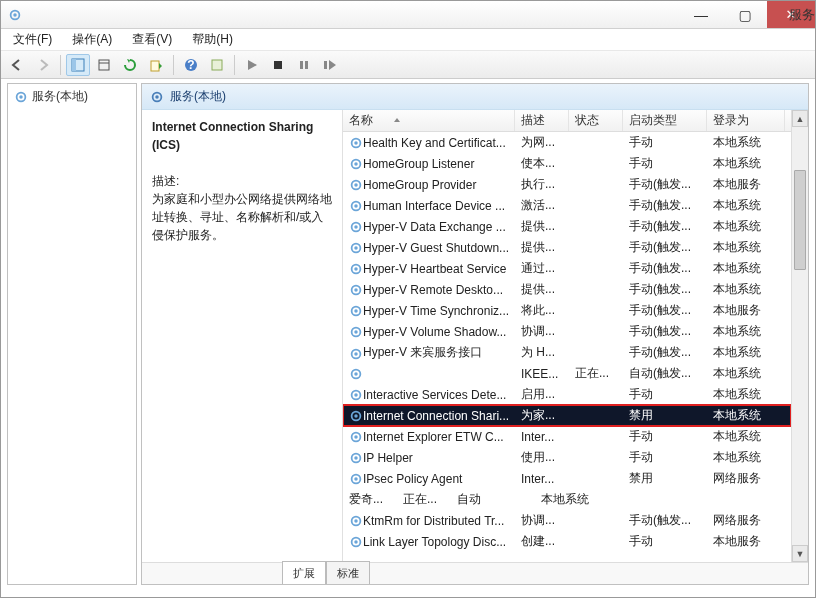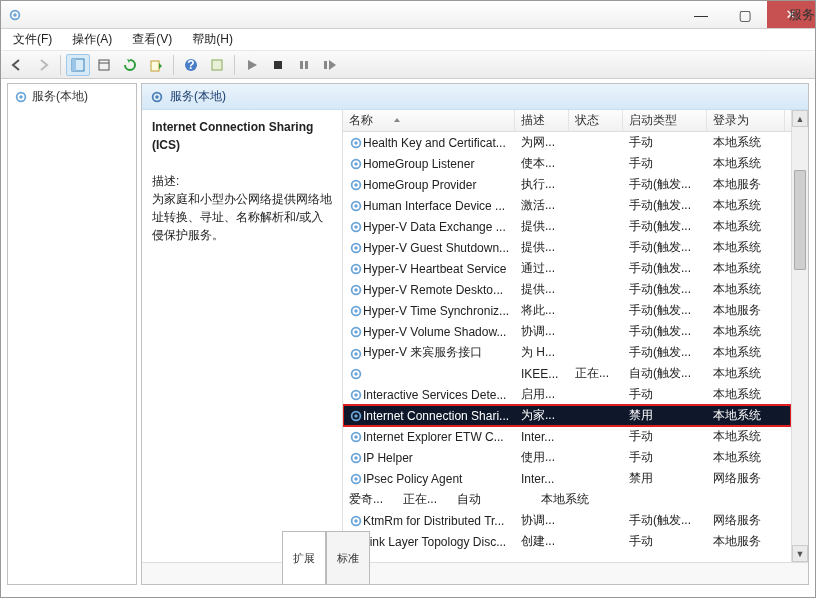--- a/index.html
+++ b/index.html
@@ -37,21 +37,21 @@
 .row{display:flex;height:21px;align-items:center}
 .row>div{padding:0 6px;overflow:hidden;white-space:nowrap;text-overflow:ellipsis;color:#222}
 .row .c-name{display:flex;align-items:flex-end;}
 .row.sel{background:#0f172a;color:#fff}
 .row.sel>div{color:#fff}
 .row.hl{outline:2px solid #e02020;outline-offset:-1px}
 .scrollbar{width:17px;background:#f0f0f0;border-left:1px solid #ddd;position:relative}
 .sb-btn{height:17px;background:#eaeaea;border:1px solid #ccc;display:flex;align-items:center;justify-content:center;font-size:9px;color:#555}
 .sb-thumb{position:absolute;top:60px;left:2px;right:2px;height:100px;background:#cfcfcf;border:1px solid #aaa;border-radius:1px}
 .tabs{height:22px;display:flex;align-items:flex-end;padding-left:140px;gap:0;border-top:1px solid #ddd;background:#f8f8f8}
-.tab{padding:19px 10px;border:1px solid #bbb;border-bottom:none;background:#f4f4f4;font-size:11px;color:#333;position:relative;top:1px}
+.tab{padding:4px 10px;border:1px solid #bbb;border-bottom:none;background:#f4f4f4;font-size:11px;color:#333;position:relative;top:1px}
 .tab.active{background:#fff}
 .gear{width:14px;height:14px}
 .footer{height:8px}
 svg{display:block}
 </style>
 </head>
 <body>
 
 <div class="titlebar">
   <div class="tb-icon">

